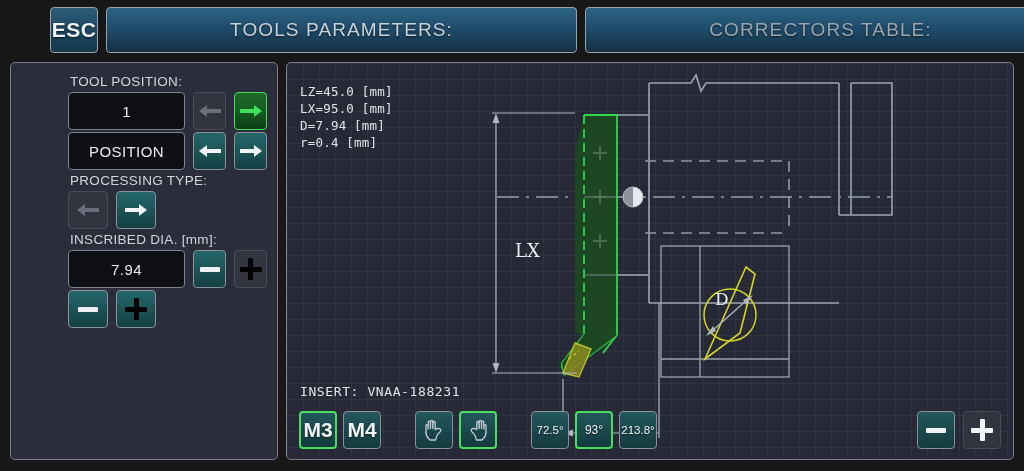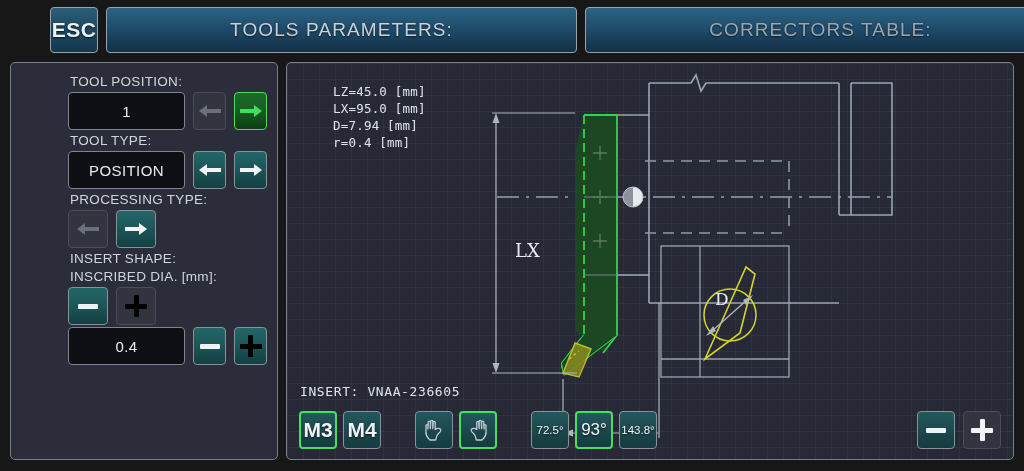--- a/index.html
+++ b/index.html
@@ -101,21 +101,21 @@
   .grid {
     position: absolute; inset: 0;
     background-image:
       linear-gradient(to right, rgba(150,160,180,.075) 1px, transparent 1px),
       linear-gradient(to bottom, rgba(150,160,180,.075) 1px, transparent 1px);
     background-size: 16px 16px;
   }
   .dims {
     position: absolute; left: 13px; top: 20px;
     font-family: "DejaVu Sans Mono", monospace;
-    font-size: 12.5px; line-height: 17px; color: #dfe4ea; letter-spacing: .2px; margin-left: 33px;
+    font-size: 12.5px; line-height: 17px; color: #dfe4ea; letter-spacing: .2px;
   }
   .insert-label {
     position: absolute; left: 13px; top: 321px;
     font-family: "DejaVu Sans Mono", monospace;
     font-size: 13px; color: #dfe4ea; letter-spacing: .6px;
   }
   svg.draw { position: absolute; left: 0; top: 0; }
 
   
   .toolbar { position: absolute; left: 12px; bottom: 10px; display: flex; align-items: center; gap: 9px; }
@@ -124,21 +124,21 @@
   .tbtn {
     width: 38px; height: 38px; border-radius: 4px;
     border: 1px solid #8a9199;
     background: linear-gradient(180deg, #23585c 0%, #1c4a4f 45%, #143b40 100%);
     display: flex; align-items: center; justify-content: center;
     color: #f0f4f6; font-size: 21px; font-weight: bold;
     text-shadow: 0 1px 2px rgba(0,0,0,.6);
   }
   .tbtn.sel { border: 2px solid #4ade60; }
   .tbtn.ang { font-size: 11.5px; font-weight: normal; }
-  .tbtn.ang.sel { font-size: 17px; }
+  .tbtn.ang.sel { font-size: 12px; }
   .right-tools { position: absolute; right: 12px; bottom: 10px; display: flex; gap: 8px; }
   .tbtn.flat-dis { background: #32343f; border-color: #4a4d58; }
 </style>
 </head>
 <body>
 
 <div class="app">
 
   <div class="header">
     <div class="esc-btn">ESC</div>
@@ -159,21 +159,20 @@
             </span>
         </div>
         <div class="sq-btn green">
           <span class="arrow right a-green">
               <span class="shaft"></span>
               <span class="head"></span>
             </span>
         </div>
       </div>
 
-      <div class="field-label">TOOL TYPE:</div>
       <div class="field-row">
         <div class="value-box">POSITION</div>
         <div class="sq-btn teal">
           <span class="arrow left a-white">
               <span class="shaft"></span>
               <span class="head"></span>
             </span>
         </div>
         <div class="sq-btn teal">
           <span class="arrow right a-white">
@@ -192,34 +191,33 @@
             </span>
         </div>
         <div class="sq-btn teal">
           <span class="arrow right a-white">
               <span class="shaft"></span>
               <span class="head"></span>
             </span>
         </div>
       </div>
 
-      <div class="field-label">INSERT SHAPE:</div>
 
       <div class="field-label">INSCRIBED DIA. [mm]:</div>
       <div class="field-row">
+        <div class="value-box">7.94</div>
         <div class="sq-btn teal">
           <span class="minus-bar pm-white"></span>
         </div>
         <div class="sq-btn disabled">
           <span class="plus-wrap pm-gray"></span>
         </div>
       </div>
 
       <div class="field-row">
-        <div class="value-box">0.4</div>
         <div class="sq-btn teal">
           <span class="minus-bar pm-white"></span>
         </div>
         <div class="sq-btn teal">
           <span class="plus-wrap pm-white"></span>
         </div>
       </div>
 
     </div>
   </div>
@@ -329,21 +327,21 @@
         </g>
       </svg>
 
       <div class="dims">
         <div>LZ=45.0 [mm]</div>
         <div>LX=95.0 [mm]</div>
         <div>D=7.94 [mm]</div>
         <div>r=0.4 [mm]</div>
       </div>
 
-      <div class="insert-label">INSERT: VNAA-236605</div>
+      <div class="insert-label">INSERT: VNAA-188231</div>
 
       <div class="toolbar">
         <div class="tgroup">
           <div class="tbtn sel">M3</div>
           <div class="tbtn">M4</div>
         </div>
         <div class="gap"></div>
         <div class="tgroup">
           <div class="tbtn">
             <svg width="22" height="24" viewBox="0 0 22 24">
@@ -365,21 +363,21 @@
                          C14 10.2 16.5 10 17.6 11.4 C18.6 12.7 17 14.3 15 16
                          C13 17.8 13.5 20.2 12.6 22 Z" fill="none" stroke="#c3ccd4" stroke-width="1.3" stroke-linejoin="round"></path>
               </g>
             </svg>
           </div>
         </div>
         <div class="gap"></div>
         <div class="tgroup">
           <div class="tbtn ang">72.5°</div>
           <div class="tbtn ang sel">93°</div>
-          <div class="tbtn ang">143.8°</div>
+          <div class="tbtn ang">213.8°</div>
         </div>
       </div>
 
       <div class="right-tools">
         <div class="tbtn">
           <span class="minus-bar pm-white"></span>
         </div>
         <div class="tbtn flat-dis">
           <span class="plus-wrap pm-gray"></span>
         </div>

